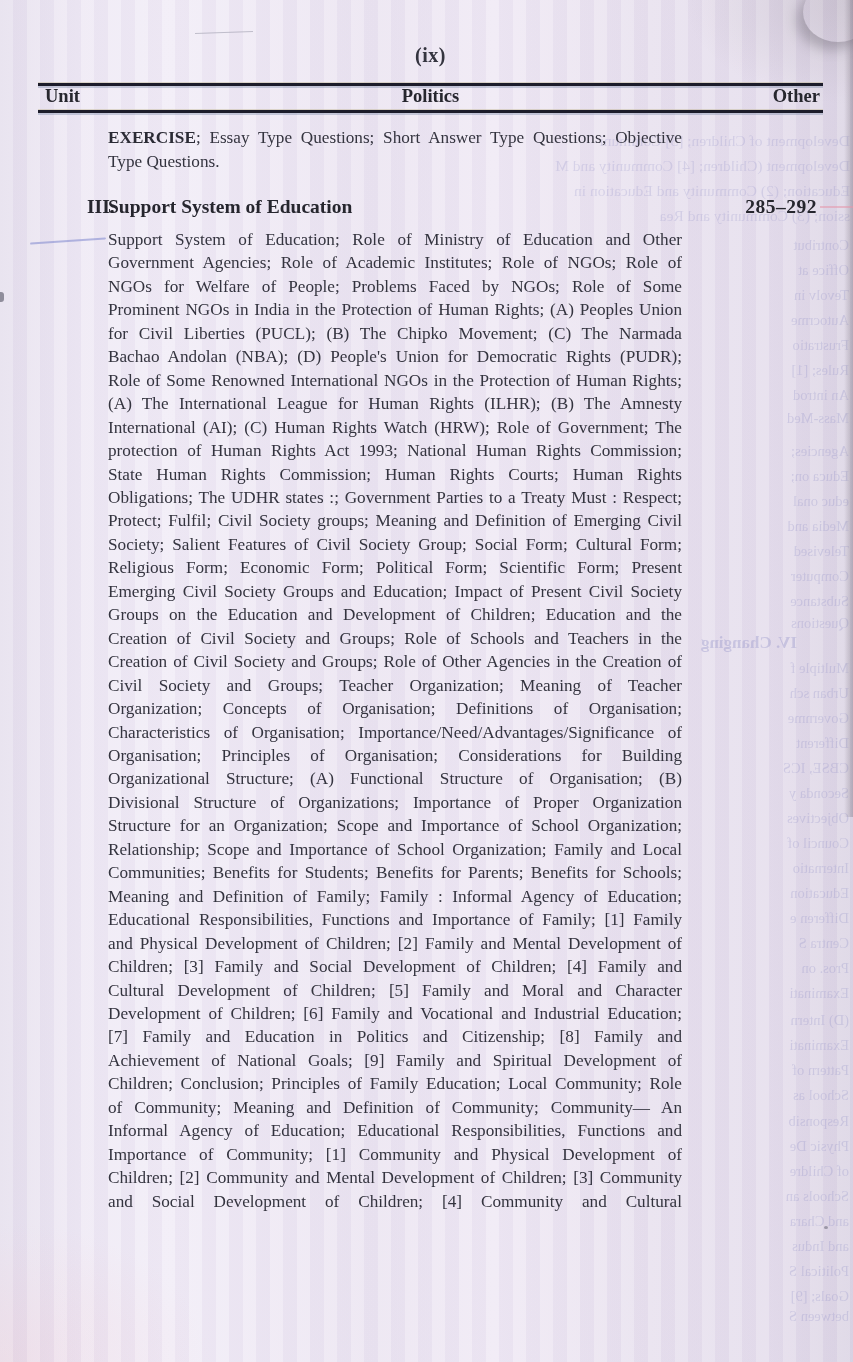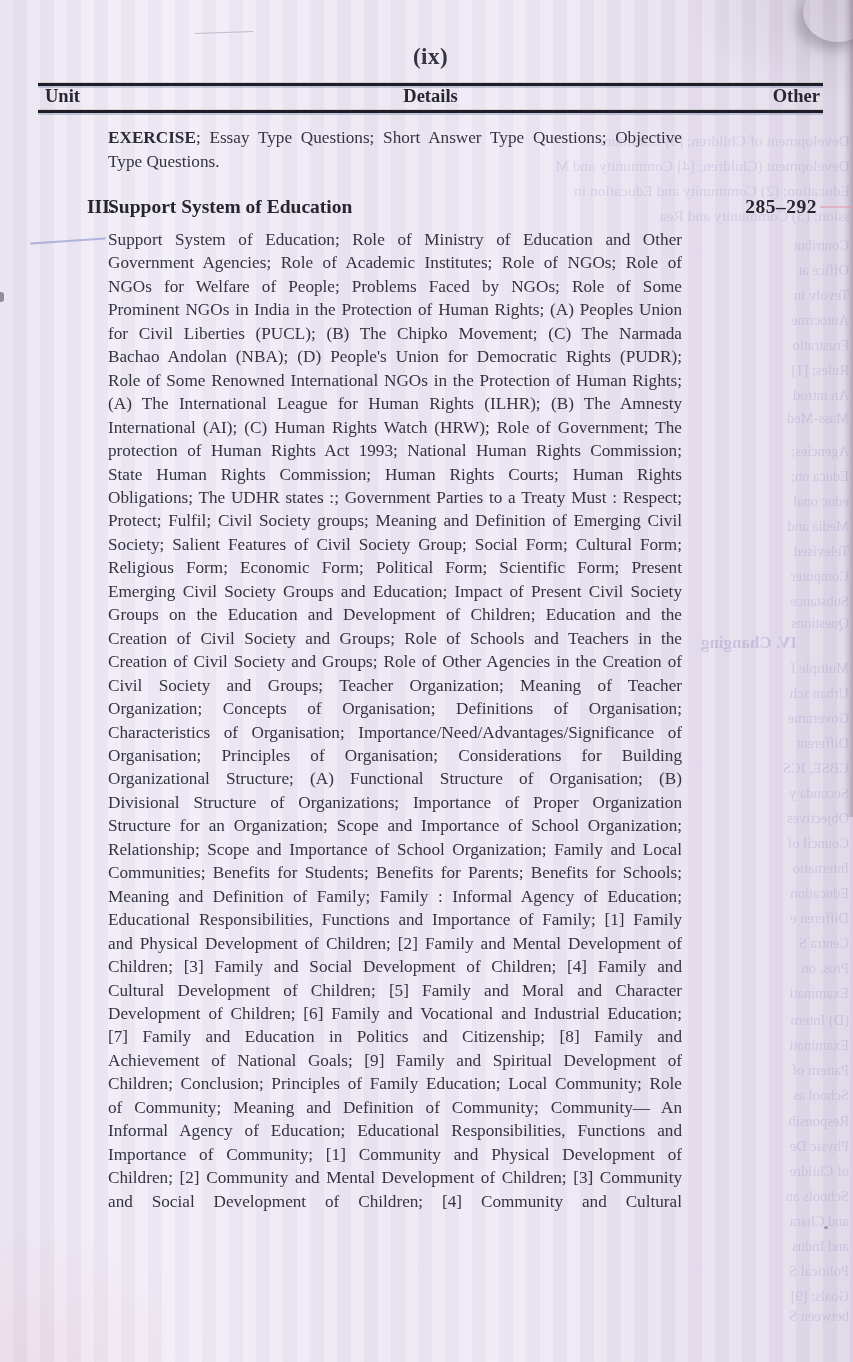--- a/index.html
+++ b/index.html
@@ -35,21 +35,21 @@
     background:linear-gradient(90deg,rgba(120,110,120,0) 0,rgba(110,100,112,.38) 100%);
   }
   .corner-curl{
     position:absolute;top:-18px;right:-20px;width:70px;height:60px;
     border-radius:50%;
     box-shadow:-6px 8px 12px rgba(95,88,100,.35);
   }
 
   .folio{
     position:absolute;top:44px;left:38px;width:785px;
-    text-align:center;font-weight:bold;font-size:23px;color:var(--ink);
+    text-align:center;font-weight:bold;font-size:20px;color:var(--ink);
     letter-spacing:.5px;
   }
 
   .rule{
     position:absolute;left:38px;width:785px;height:3px;
     background:var(--rule);
     box-shadow:0 2px 0 rgba(95,115,150,.30), 0 -1px 0 rgba(180,170,120,.35);
   }
   .rule-top{top:83px;}
   .rule-bottom{top:110px;}
@@ -238,21 +238,21 @@
   <div class="pencil-line"></div>
   <div class="pink-tick"></div>
   <div class="edge-nick"></div>
   <div class="speck"></div>
 
   <div class="folio">(ix)</div>
 
   <div class="rule rule-top"></div>
   <div class="thead">
     <span class="col-unit">Unit</span>
-    <span class="col-details">Details</span>
+    <span class="col-details">Politics</span>
     <span class="col-pages">Other</span>
   </div>
   <div class="rule rule-bottom"></div>
 
   <div class="content exercise" style="position:absolute;">
     <b>EXERCISE</b><span>; Essay Type Questions; Short Answer Type Questions; Objective Type Questions.</span>
   </div>
 
   <div class="unit-row">
     <span class="unit-number">III.</span>

